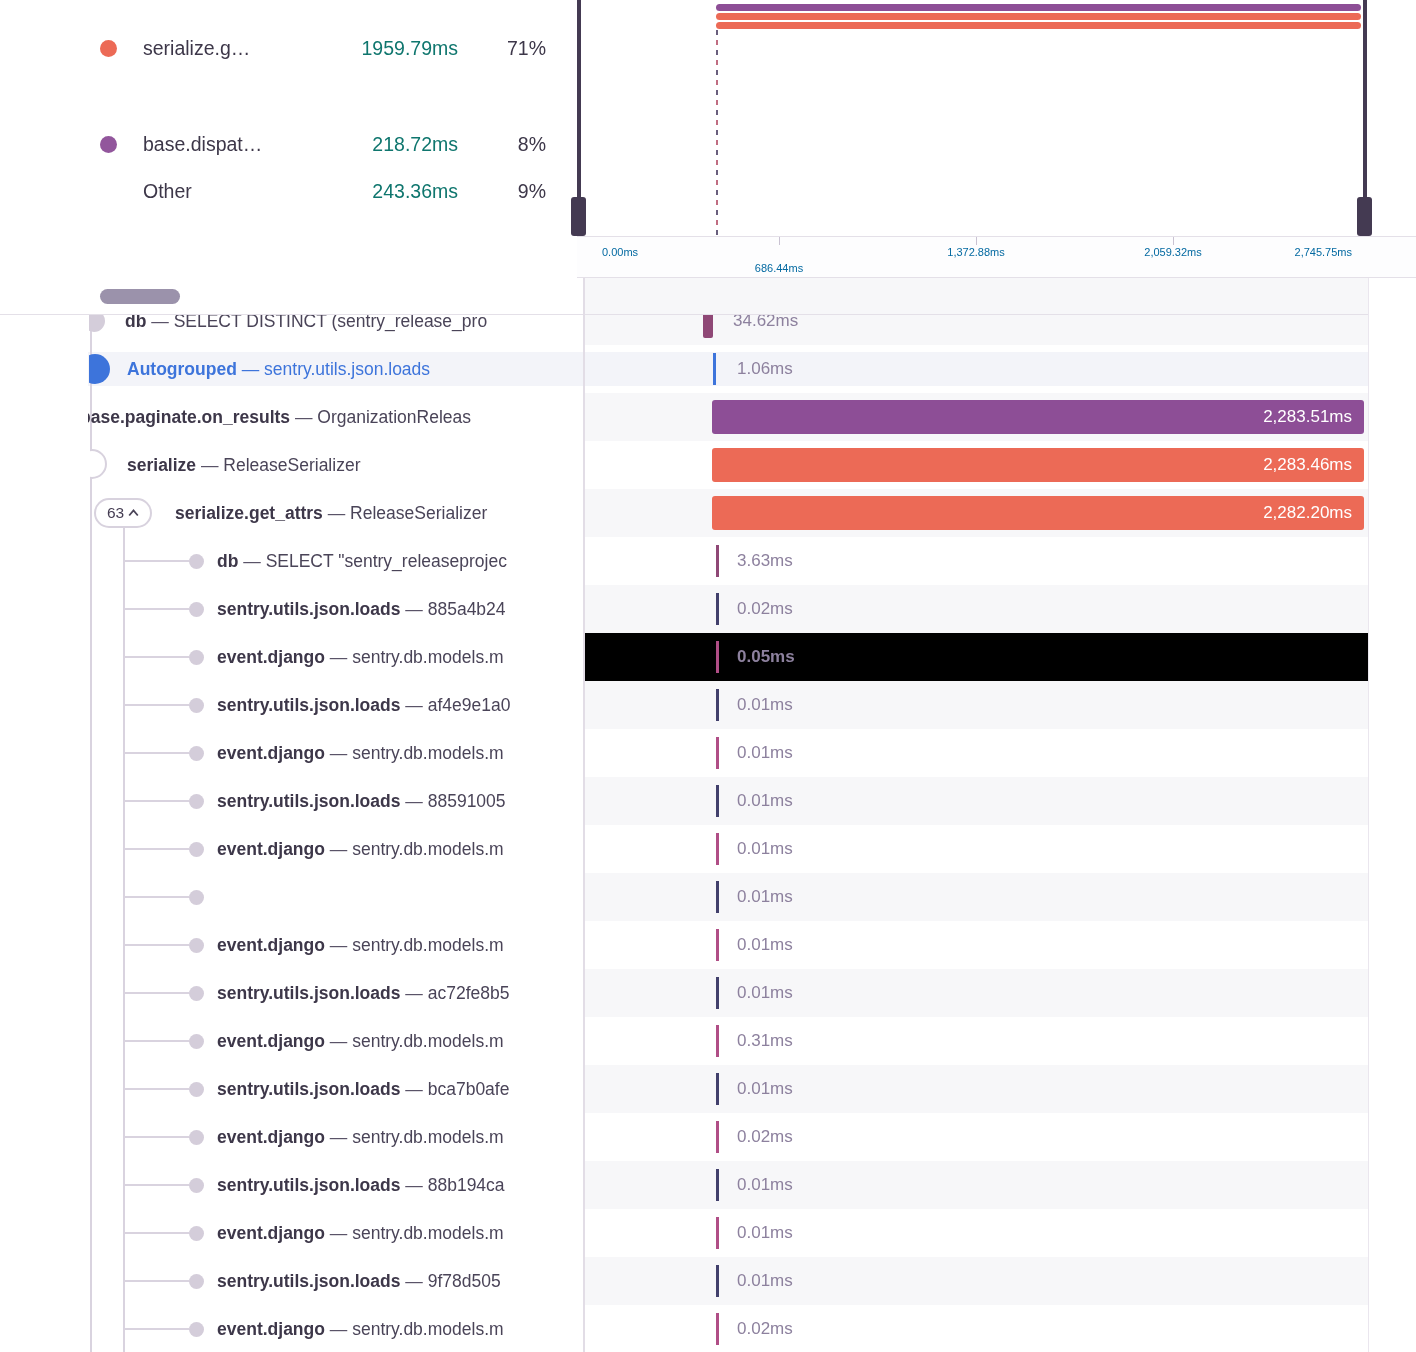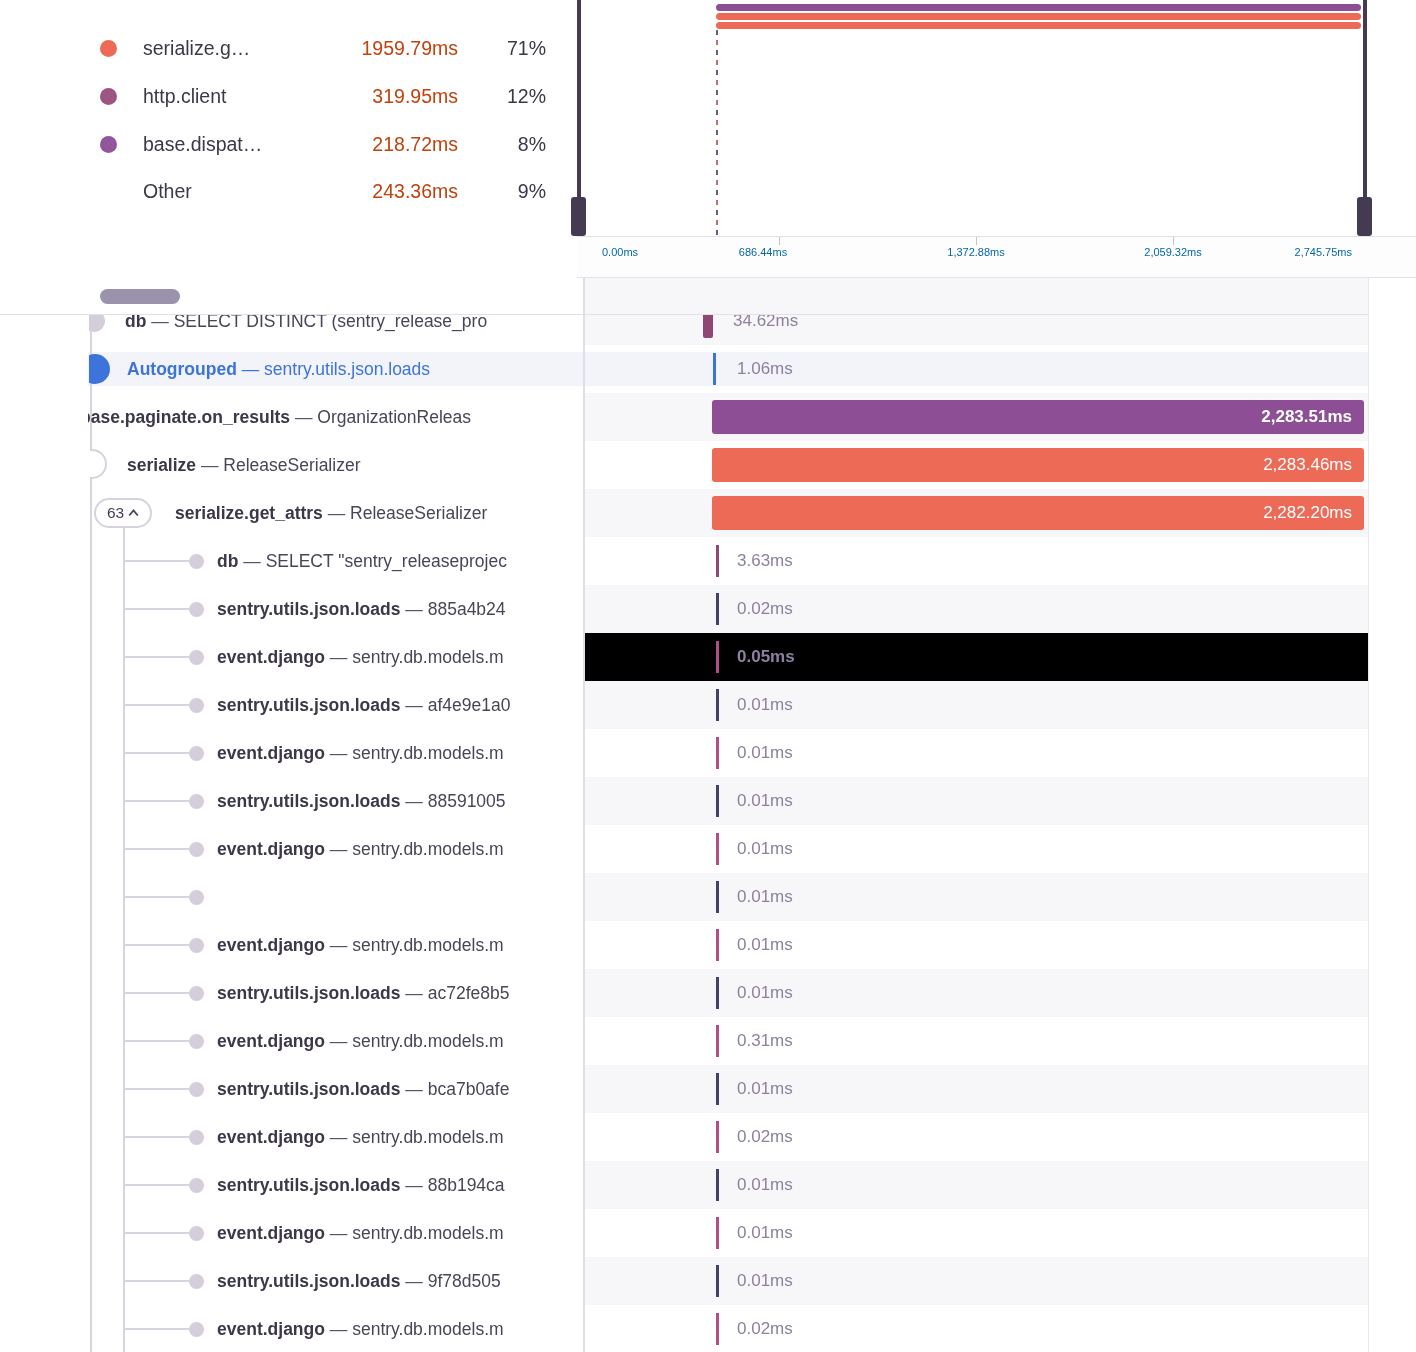--- a/index.html
+++ b/index.html
@@ -8,21 +8,21 @@
   .abs { position:absolute; }
   #stage { position:relative; width:1416px; height:1352px; background:#fff; }
 
   
   #legend { left:0; top:0; width:577px; height:278px; background:#fff; }
   .legend-item { position:absolute; left:100px; width:446px; height:34px;
                  display:flex; align-items:center; }
   .legend-dot { width:17px; height:17px; border-radius:50%; flex:0 0 17px; margin-right:26px; }
   .legend-dot.empty { background:transparent; }
   .legend-name { font-size:19.5px; color:#3d3749; flex:1 1 auto; white-space:nowrap; }
-  .legend-value { width:132px; text-align:right; font-size:19.5px; color:#c2410c; }
+  .legend-value { width:132px; text-align:right; font-size:19.5px; color:#0f766e; }
   .legend-pct { width:88px; text-align:right; font-size:19.5px; color:#3d3749; }
 
   
   #minimap { left:577px; top:0; width:839px; height:236px; background:#fff; }
   .stripe { position:absolute; left:139px; width:645px; height:7px; border-radius:3.5px; }
   #cursor-line { position:absolute; left:139px; top:30px; width:2px; height:205px;
     background:repeating-linear-gradient(to bottom,#4e4265 0 5px,transparent 5px 10px,#b5536b 10px 15px,transparent 15px 20px);
     opacity:.85; }
   .vp-line { position:absolute; top:0; width:4px; height:236px; background:#443a52; }
   .vp-grip { position:absolute; top:197px; width:15px; height:39px; background:#443a52; border-radius:3px; }
@@ -74,26 +74,20 @@
 
 <div id="stage">
 
   <div id="legend" class="abs">
       <div class="legend-item" style="top: 31px;">
         <span class="legend-dot" style="background: rgb(236, 106, 86);"></span>
         <span class="legend-name">serialize.g…</span>
         <span class="legend-value">1959.79ms</span>
         <span class="legend-pct">71%</span>
       </div>
-      <div class="legend-item" style="top: 79px;">
-        <span class="legend-dot" style="background: rgb(157, 85, 131);"></span>
-        <span class="legend-name">http.client</span>
-        <span class="legend-value">319.95ms</span>
-        <span class="legend-pct">12%</span>
-      </div>
       <div class="legend-item" style="top: 127px;">
         <span class="legend-dot" style="background: rgb(146, 86, 156);"></span>
         <span class="legend-name">base.dispat…</span>
         <span class="legend-value">218.72ms</span>
         <span class="legend-pct">8%</span>
       </div>
       <div class="legend-item" style="top: 174px;">
         <span class="legend-dot empty"></span>
         <span class="legend-name">Other</span>
         <span class="legend-value">243.36ms</span>
@@ -112,21 +106,21 @@
     <div class="vp-grip" style="left:-6px;"></div>
     <div class="vp-line" style="left:786px;"></div>
     <div class="vp-grip" style="left:780px;"></div>
   </div>
 
   <div id="axis" class="abs">
       <div class="axis-tick" style="left: 202px;"></div>
       <div class="axis-tick" style="left: 399px;"></div>
       <div class="axis-tick" style="left: 596px;"></div>
       <div class="axis-label" style="left: 25px;">0.00ms</div>
-      <div class="axis-label" style="left: 186px; transform: translateX(-50%);">686.44ms</div>
+      <div class="axis-label" style="left: 202px; transform: translateX(-50%); margin-top: 16px;">686.44ms</div>
       <div class="axis-label" style="left: 399px; transform: translateX(-50%);">1,372.88ms</div>
       <div class="axis-label" style="left: 596px; transform: translateX(-50%);">2,059.32ms</div>
       <div class="axis-label" style="right: 64px;">2,745.75ms</div>
     </div>
 
   <div id="pillrow-left" class="abs">
     <div id="loading-pill"></div>
   </div>
   <div id="pillrow-right" class="abs"></div>
 
@@ -250,21 +244,21 @@
     <div id="wf-rows">
         <div class="row" style="top: -18px; background: rgb(247, 247, 249);">
           <div class="minibar" style="left: 118px; width: 10px; background: rgb(143, 72, 118);"></div>
           <div class="dur" style="left: 148px;">34.62ms</div>
         </div>
         <div class="row" style="top: 30px; background: rgb(255, 255, 255);">
           <div class="tint"></div>
           <div class="tick" style="left: 128px; background: rgb(61, 116, 219);"></div>
           <div class="dur" style="left: 152px;">1.06ms</div>
         </div>
-        <div class="row" style="top: 78px; background: rgb(247, 247, 249); font-weight: bold;">
+        <div class="row" style="top: 78px; background: rgb(247, 247, 249);">
           <div class="bigbar" style="background: rgb(141, 78, 150);">
             <span class="barlabel">2,283.51ms</span>
           </div>
         </div>
         <div class="row" style="top: 126px; background: rgb(255, 255, 255); padding-left: 24px;">
           <div class="bigbar" style="background: rgb(236, 106, 86);">
             <span class="barlabel">2,283.46ms</span>
           </div>
         </div>
         <div class="row" style="top: 174px; background: rgb(247, 247, 249);">

